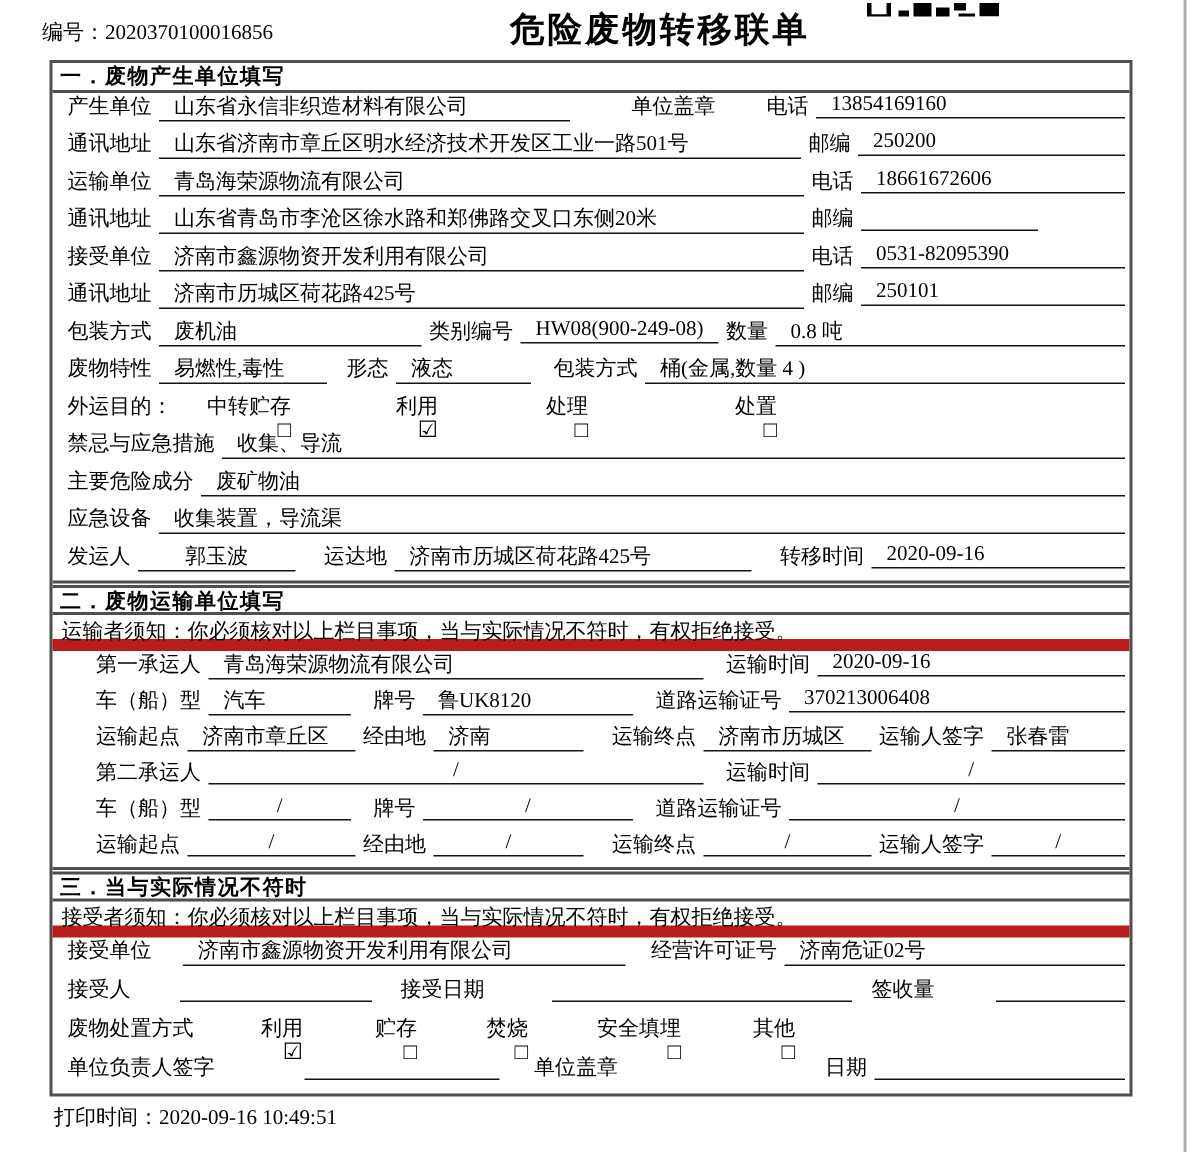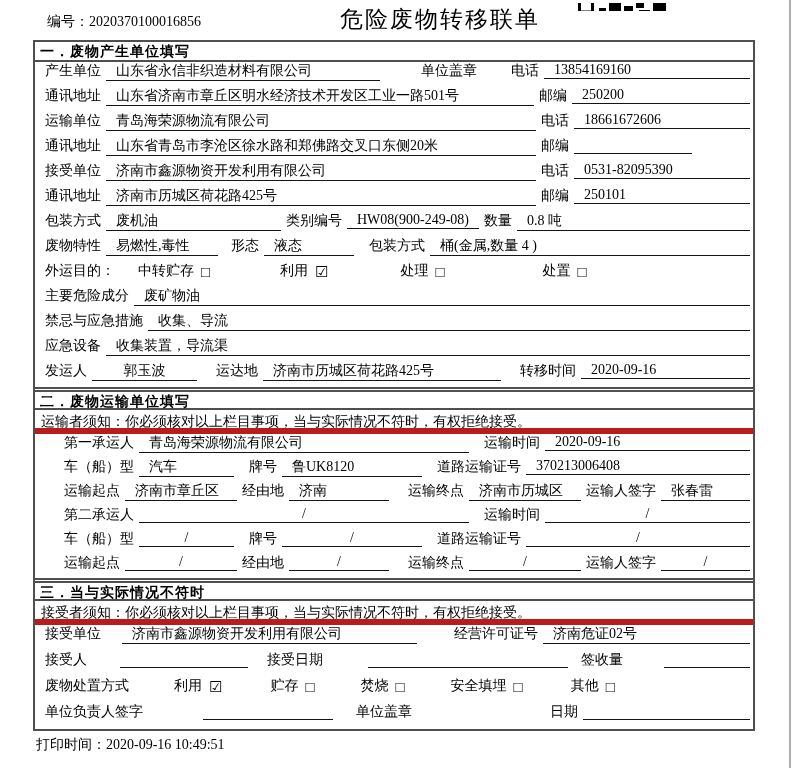--- a/index.html
+++ b/index.html
@@ -2,42 +2,42 @@
 <html><head>
 <meta charset="utf-8">
 <style>
   * { margin:0; padding:0; box-sizing:border-box; }
   html,body { width:796px; height:768px; background:#ffffff; color:#000;
     font-family:"Liberation Serif","DejaVu Serif",serif; overflow:hidden; }
   .page { position:relative; width:796px; height:768px; }
   .page-edge { position:absolute; left:789px; top:0; width:2px; height:768px; background:#aeaeae; }
 
   .doc-header { position:relative; height:40px; }
-  .serial { position:absolute; left:47px; top:13px; font-size:14px; white-space:nowrap; }
+  .serial { position:absolute; left:28px; top:13px; font-size:14px; white-space:nowrap; }
   .page-title { position:absolute; left:90px; width:700px; top:4px; text-align:center;
-    font-size:23px; font-weight:normal; letter-spacing:2px; }
+    font-size:23px; font-weight:bold; letter-spacing:2px; }
   .qr { position:absolute; left:578px; top:0; width:88px; height:11px; overflow:hidden; }
 
   .form { margin-left:33px; width:722px; border:2px solid #4f4f4f; background:#fff; }
   .sec-h { height:20px; line-height:20px; font-weight:bold; font-size:14px;
     padding-left:5px; border-bottom:2px solid #4f4f4f; letter-spacing:1px; }
   .divider { height:3px; border-top:2px solid #4f4f4f; }
   .sec-h.mid { border-top:2px solid #4f4f4f; }
   .notice { height:24px; line-height:24px; font-size:14px; padding-left:6px;
-    border-bottom:6px solid #b91c1c; white-space:nowrap; }
+    border-bottom:8px solid #b91c1c; white-space:nowrap; }
 
   .row { display:flex; align-items:flex-start; height:25px; padding:0 3px 3px 5px; font-size:14px; }
   .row.h24 { height:24px;padding-left:24px; }
   .row.h26 { height:26px; }
   .lbl { white-space:nowrap; padding:0 5px; flex-shrink:0; }
   .val { border-bottom:1px solid #141414; white-space:nowrap; overflow:hidden;
     padding:0 4px 0 10px; flex-shrink:0; min-height:17px; }
   .fill { flex:1 1 auto; }
   .ctr { text-align:center; padding:0; }
-  .opt { display:flex; align-items:flex-end; white-space:nowrap; flex-shrink:0; }
+  .opt { display:flex; align-items:flex-end; white-space:nowrap; flex-shrink:0;flex-direction:column; }
   .box { margin-left:7px; font-size:15px; line-height:15px; }
   .footer { margin-left:36px; margin-top:5px; font-size:14px; white-space:nowrap; }
 </style>
 </head>
 <body>
 
 <div class="page">
   <div class="page-edge"></div>
 
   <div class="doc-header">
@@ -135,27 +135,27 @@
         <span>处理</span>
         <span class="box">□</span>
       </span>
       <span class="opt" style="margin-left:98px">
         <span>处置</span>
         <span class="box">□</span>
       </span>
     </div>
 
     <div class="row">
+      <span class="lbl">禁忌与应急措施</span>
+      <span class="val fill">收集、导流</span>
+    </div>
+
+    <div class="row">
       <span class="lbl">主要危险成分</span>
       <span class="val fill">废矿物油</span>
-    </div>
-
-    <div class="row">
-      <span class="lbl">禁忌与应急措施</span>
-      <span class="val fill">收集、导流</span>
     </div>
 
     <div class="row">
       <span class="lbl">应急设备</span>
       <span class="val fill">收集装置，导流渠</span>
     </div>
 
     <div class="row">
       <span class="lbl">发运人</span>
       <span class="val ctr" style="width:105px">郭玉波</span>
@@ -223,21 +223,21 @@
       <span class="val ctr fill">/</span>
     </div>
 
     <div class="divider"></div>
     <div class="sec-h mid">三．当与实际情况不符时</div>
     <div class="notice">接受者须知：你必须核对以上栏目事项，当与实际情况不符时，有权拒绝接受。</div>
 
     <div class="row h26">
       <span class="lbl">接受单位</span>
       <span class="val" style="width:295px;margin-left:16px">济南市鑫源物资开发利用有限公司</span>
-      <span class="lbl" style="margin-left:32px">经营许可证号</span>
+      <span class="lbl" style="margin-left:12px">经营许可证号</span>
       <span class="val fill">济南危证02号</span>
     </div>
 
     <div class="row h26">
       <span class="lbl">接受人</span>
       <span class="val" style="width:128px;margin-left:28px"></span>
       <span class="lbl" style="margin-left:14px">接受日期</span>
       <span class="val" style="width:200px;margin-left:40px"></span>
       <span class="lbl" style="margin-left:8px">签收量</span>
       <span class="val fill" style="margin-left:36px"></span>

